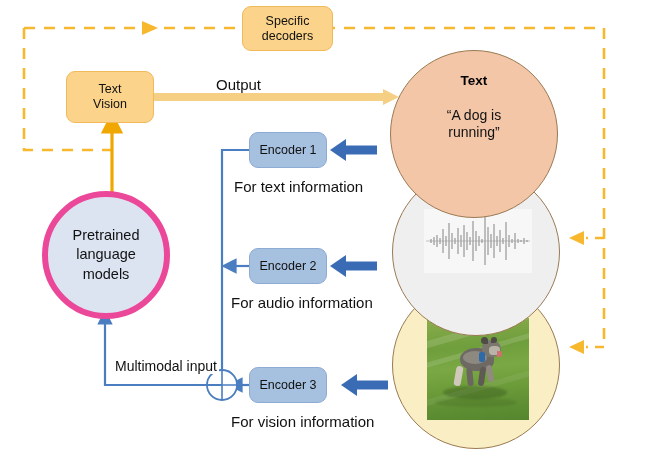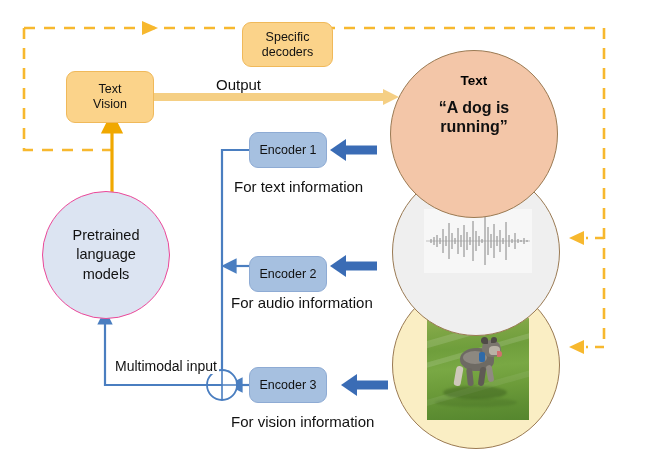--- a/index.html
+++ b/index.html
@@ -11,24 +11,24 @@
         align-items:center;justify-content:center;text-align:center;color:#111111;}
 
   .rbox{border-radius:9px;font-size:12.5px;line-height:1.18;}
   .rbox.amber{background:#fbd38a;border:1px solid #f0b95a;}
   .rbox.blue{background:#a6c0e0;border:1px solid #8eabd4;justify-content:center;}
 
   .bigcircle{border-radius:50%;}
   .c-text{background:#f3c6a8;border:1px solid #9a7a53;}
   .c-audio{background:#efefef;border:1px solid #9a7a53;}
   .c-vision{background:#faeec4;border:1px solid #9a7a53;}
-  .c-plm{background:#dce4f2;border:1px solid #ec4899;}
+  .c-plm{background:#dce4f2;border:6px solid #ec4899;}
 
   .circ-title{font-size:13.5px;font-weight:bold;color:#000;}
-  .circ-sub{font-size:16px;color:#111;line-height:1.2;font-weight:bold;}
+  .circ-sub{font-size:14px;color:#111;margin-top:9px;line-height:1.2;}
   .plm-label{font-size:14.5px;color:#111;line-height:1.32;}
 
   .cap{position:absolute;font-size:15px;color:#111;white-space:nowrap;}
   .inline-lbl{position:absolute;font-size:14px;color:#111;white-space:nowrap;background:#fff;padding:0 2px;}
 
   
   .media{position:absolute;overflow:hidden;}
   .wave{position:absolute;left:0;top:0;width:100%;height:100%;background:#f7f7f7;}
   .photo{position:absolute;left:0;top:0;width:100%;height:100%;
          background:linear-gradient(175deg,#8fae4e 0%,#7da544 14%,#6f9e3c 30%,#79a844 48%,#6d9c3a 66%,#5f8f33 84%,#55862e 100%);}
@@ -202,36 +202,36 @@
   </div>
 
   <div class="node bigcircle c-plm" style="left:42px;top:191px;width:128px;height:128px;">
     <div class="plm-label">
       <div>Pretrained</div>
       <div>language</div>
       <div>models</div>
     </div>
   </div>
 
-  <div class="node rbox amber" style="left:242px;top:6px;width:91px;height:45px;margin-top:16px;">
+  <div class="node rbox amber" style="left:242px;top:6px;width:91px;height:45px;">
     <div>Specific</div>
     <div>decoders</div>
   </div>
 
   <div class="node rbox amber" style="left:66px;top:71px;width:88px;height:52px;">
     <div>Text</div>
     <div>Vision</div>
   </div>
 
   <div class="node rbox blue" style="left:249px;top:132px;width:78px;height:36px;">
     <div>Encoder 1</div>
   </div>
   <div class="cap" style="left:234px;top:178px;">For text information</div>
 
-  <div class="node rbox blue" style="left:249px;top:256px;width:78px;height:36px;">
+  <div class="node rbox blue" style="left:249px;top:248px;width:78px;height:36px;">
     <div>Encoder 2</div>
   </div>
   <div class="cap" style="left:231px;top:294px;">For audio information</div>
 
   <div class="node rbox blue" style="left:249px;top:367px;width:78px;height:36px;">
     <div>Encoder 3</div>
   </div>
   <div class="cap" style="left:231px;top:413px;">For vision information</div>
 
   <div class="cap" style="left:216px;top:76px;">Output</div>

